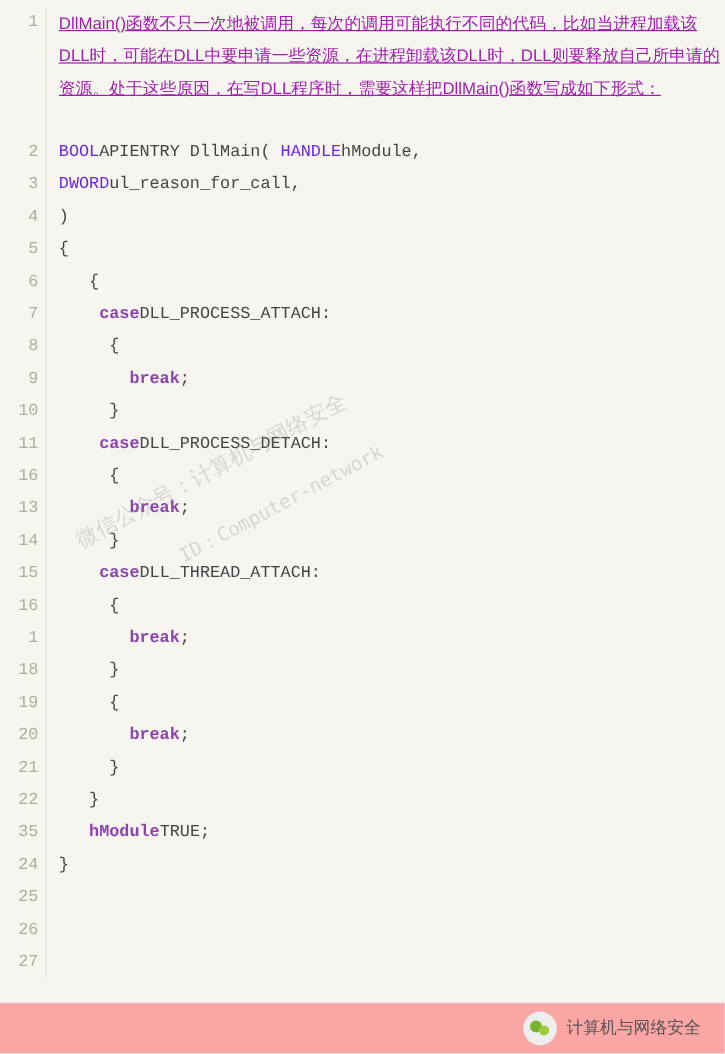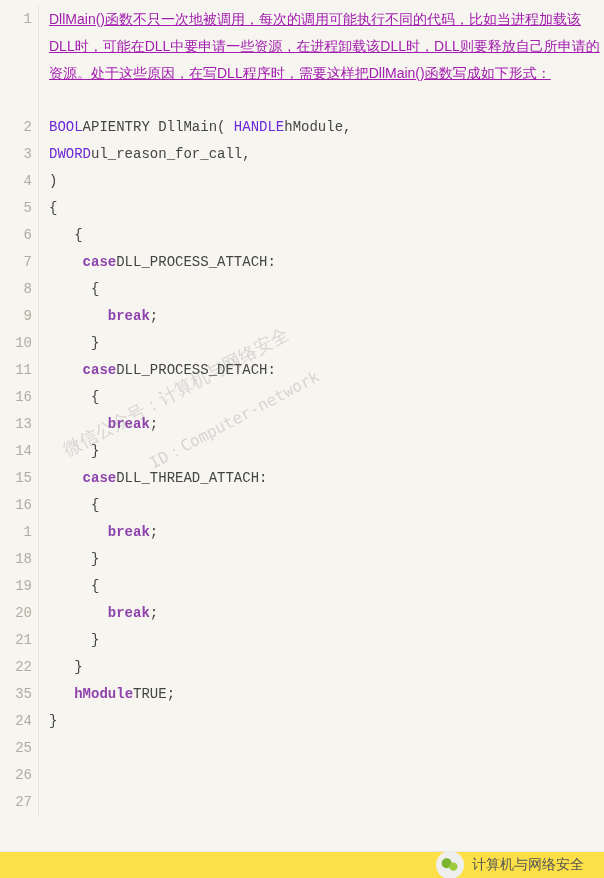--- a/index.html
+++ b/index.html
@@ -54,22 +54,22 @@
     pointer-events: none;
   }
   .wm1 { top: 380px; left: 50px; font-size: 18px; }
   .wm2 { top: 410px; left: 140px; font-size: 16px; font-family: Consolas, monospace; }
 
   .footer {
     position: absolute;
     bottom: 0;
     left: 0;
     right: 0;
-    height: 26px;
-    background: #fde047;
+    height: 42px;
+    background: #fca5a5;
     display: flex;
     align-items: center;
     justify-content: flex-end;
     padding-right: 20px;
     box-shadow: 0 -1px 0 rgba(0,0,0,0.05);
   }
   .footer-logo {
     width: 28px;
     height: 28px;
     border-radius: 50%;

